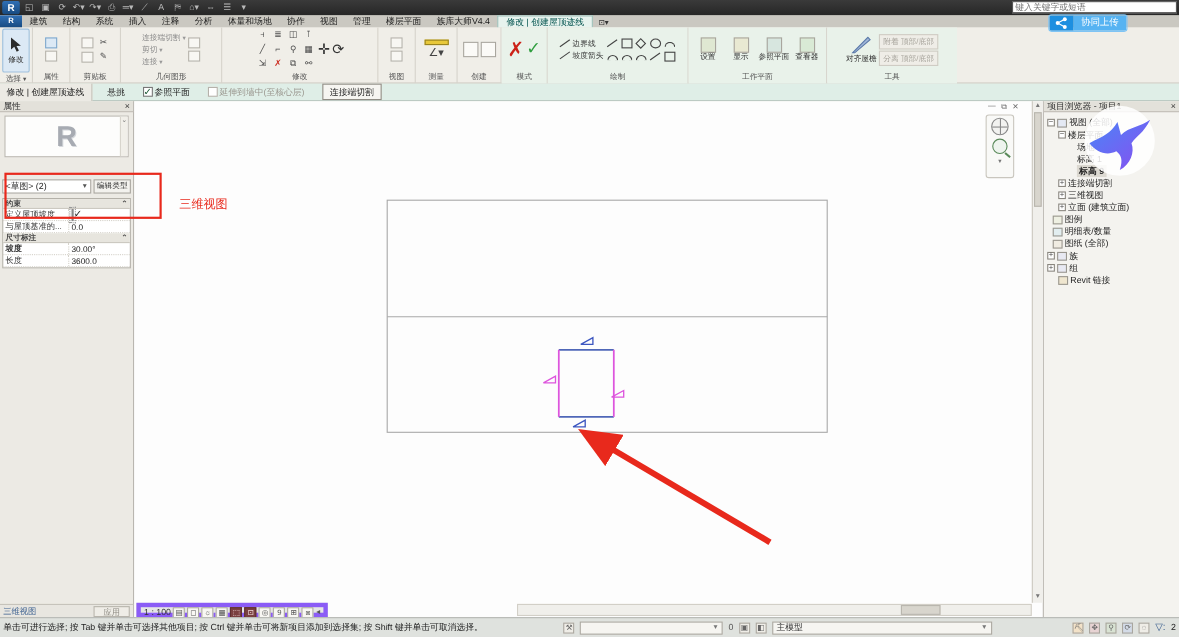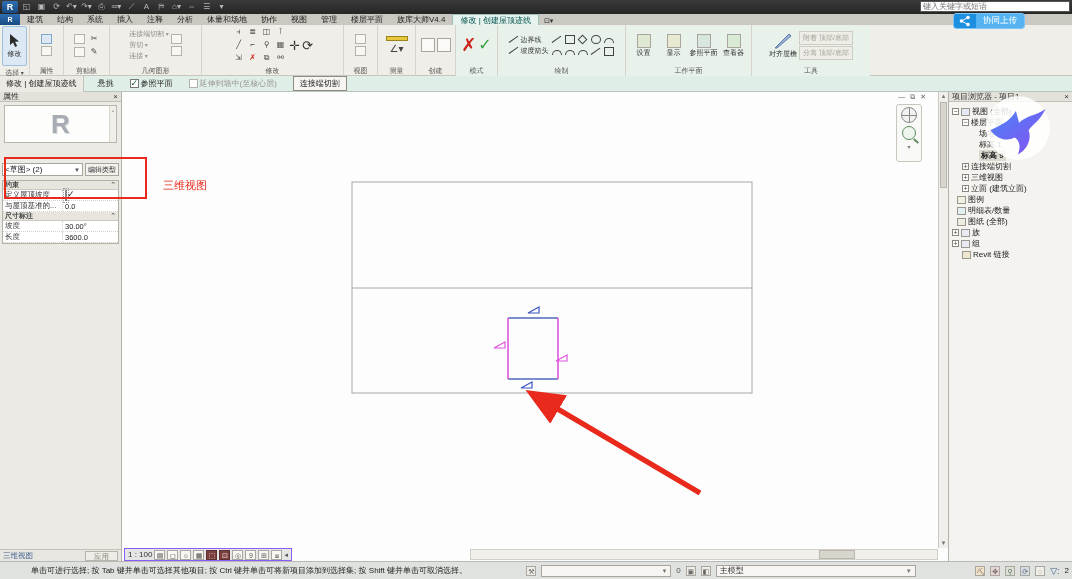--- a/index.html
+++ b/index.html
@@ -97,40 +97,40 @@
   .wheel{width:16px;height:16px;border-radius:50%;border:1.5px solid #8a8a8a;position:relative;background:#f2f2f0;}
   .wheel:before{content:"";position:absolute;left:50%;top:0;width:1px;height:100%;background:#8a8a8a;}
   .wheel:after{content:"";position:absolute;top:50%;left:0;height:1px;width:100%;background:#8a8a8a;}
   .magico{width:14px;height:14px;border-radius:50%;border:1.5px solid #5a8a5a;position:relative;background:#eef4ee;}
   .magico:after{content:"";position:absolute;right:-4px;bottom:-3px;width:6px;height:2px;background:#5a8a5a;transform:rotate(40deg);}
   .navcaret{font-size:6px;color:#777;}
   .vscroll{position:absolute;right:0;top:0;width:10px;height:456px;background:#f0efeb;border-left:1px solid #ccc9c1;}
   .vscroll .arr{height:9px;font-size:6px;color:#777;text-align:center;line-height:9px;}
   .vscroll .thumb{margin:1px;height:86px;background:#d8d5cd;border:1px solid #b9b6ae;}
   .vscroll .arrb{position:absolute;bottom:0;width:100%;height:9px;font-size:6px;color:#777;text-align:center;line-height:9px;}
-  .viewbar{position:absolute;left:2px;bottom:0;height:13px;display:flex;align-items:center;gap:2px;font-size:8px;color:#333;background:#e5e5e5;border:1px solid #8b5cf6;padding:0 3px;}
+  .viewbar{position:absolute;left:2px;bottom:0;height:13px;display:flex;gap:2px;font-size:8px;color:#333;background:#e5e5e5;border:4px solid #8b5cf6;padding:0 3px;}
   .vb-ic{width:11px;height:10px;border:1px solid #aaa79f;background:#f8f7f3;font-size:7px;line-height:9px;text-align:center;color:#555;}
   .vb-ic.dark{background:#7a4040;border-color:#5e3030;color:#f0d8d8;}
   .hscroll{position:absolute;left:348px;bottom:1px;width:468px;height:11px;background:#f0efeb;border:1px solid #d2cfc7;}
   .hscroll .thumb{position:absolute;left:348px;top:0;width:36px;height:9px;background:#d8d5cd;border:1px solid #b9b6ae;}
 
   
   .browser{position:absolute;left:949px;top:0;width:123px;height:469px;background:#f4f3ef;}
   .bhead{height:10px;background:#e3e1da;border-bottom:1px solid #c2bfb7;display:flex;align-items:center;justify-content:space-between;padding:0 3px;font-size:8px;color:#333;}
   .tree{padding-top:4px;position:relative;}
   .trow{height:11px;display:flex;align-items:center;font-size:8px;color:#222;white-space:nowrap;}
   .exp{width:7px;height:7px;border:1px solid #8a877f;background:#fff;font-size:7px;line-height:5px;text-align:center;color:#444;margin-right:2px;flex:0 0 auto;}
   .exp.plus:after{content:"+";}
   .exp.minus:after{content:"−";}
   .ticon{width:9px;height:8px;border:1px solid #9a978f;background:#e8e9f2;margin-right:2px;flex:0 0 auto;}
   .trow.sel .lbl{font-weight:bold;background:#dcd9d1;padding:0 2px;}
 
   
   .statusbar{position:absolute;left:0;top:561px;width:1072px;height:18px;background:#dfe2de;border-top:1px solid #b6b9b4;display:flex;align-items:center;font-size:8px;color:#222;padding:0 3px;gap:5px;}
-  .sb-hint{white-space:nowrap;overflow:hidden;flex:0 1 auto;margin-left:28px;}
+  .sb-hint{white-space:nowrap;overflow:hidden;flex:0 1 auto;}
   .sb-spacer{flex:1;}
   .sbsel{height:12px;border:1px solid #a9a69e;background:#f6f5f1;display:flex;align-items:center;justify-content:space-between;padding:0 3px;color:#333;}
   .sb-ic{width:10px;height:10px;border:1px solid #a9a69e;background:#efede7;font-size:7px;text-align:center;line-height:9px;color:#666;}
   .funnel{color:#3a5f8f;font-size:9px;}
 
   
   .redbox{position:absolute;left:4px;top:157px;width:143px;height:42px;border:2px solid #e8291c;z-index:30;}
   .rednote{position:absolute;left:163px;top:178px;color:#e8291c;font-size:11px;z-index:30;white-space:nowrap;}
   .upload{position:absolute;left:953px;top:13px;height:16px;display:flex;z-index:40;border-radius:3px;overflow:hidden;border:1px solid #7fc4f4;}
   .upload .uic{width:22px;background:#1d8fe0;color:#fff;display:flex;align-items:center;justify-content:center;}
@@ -408,21 +408,21 @@
         </div>
         <div class="prow">
           <span class="pl">与屋顶基准的...</span>
           <span class="pv">0.0</span>
         </div>
         <div class="psec">
           <span>尺寸标注</span>
           <span>⌃</span>
         </div>
         <div class="prow">
-          <span class="pl" style="font-weight:normal">坡度</span>
+          <span class="pl" style="font-weight:bold">坡度</span>
           <span class="pv">30.00°</span>
         </div>
         <div class="prow">
           <span class="pl">长度</span>
           <span class="pv">3600.0</span>
         </div>
       </div>
       <div class="pfoot">
         <span class="help">三维视图</span>
         <span class="applybtn">应用</span>

